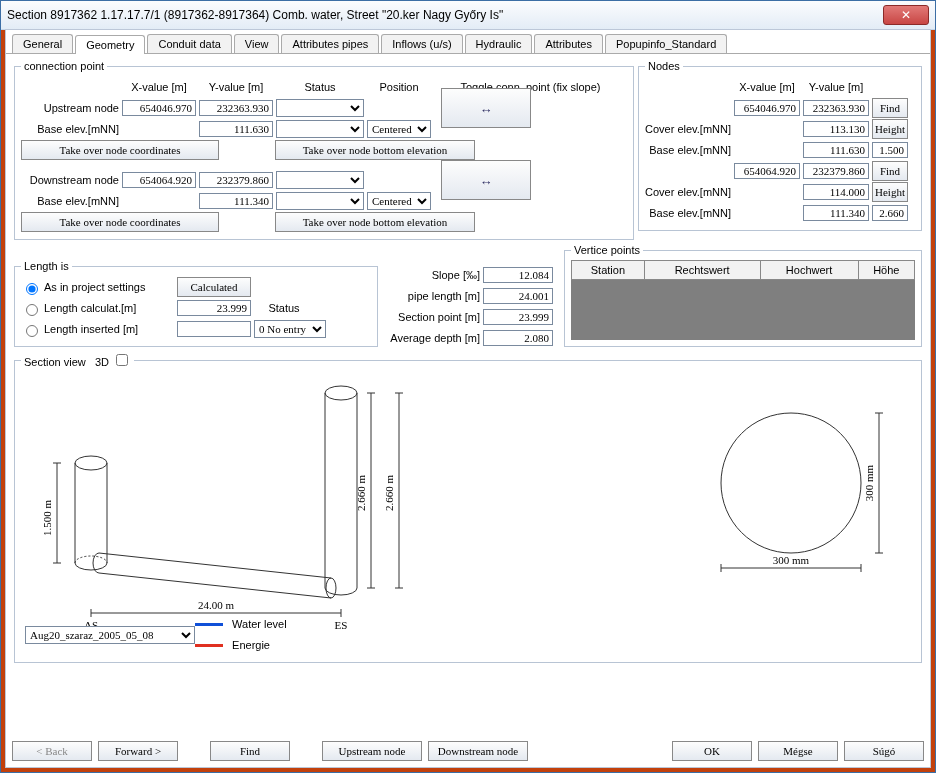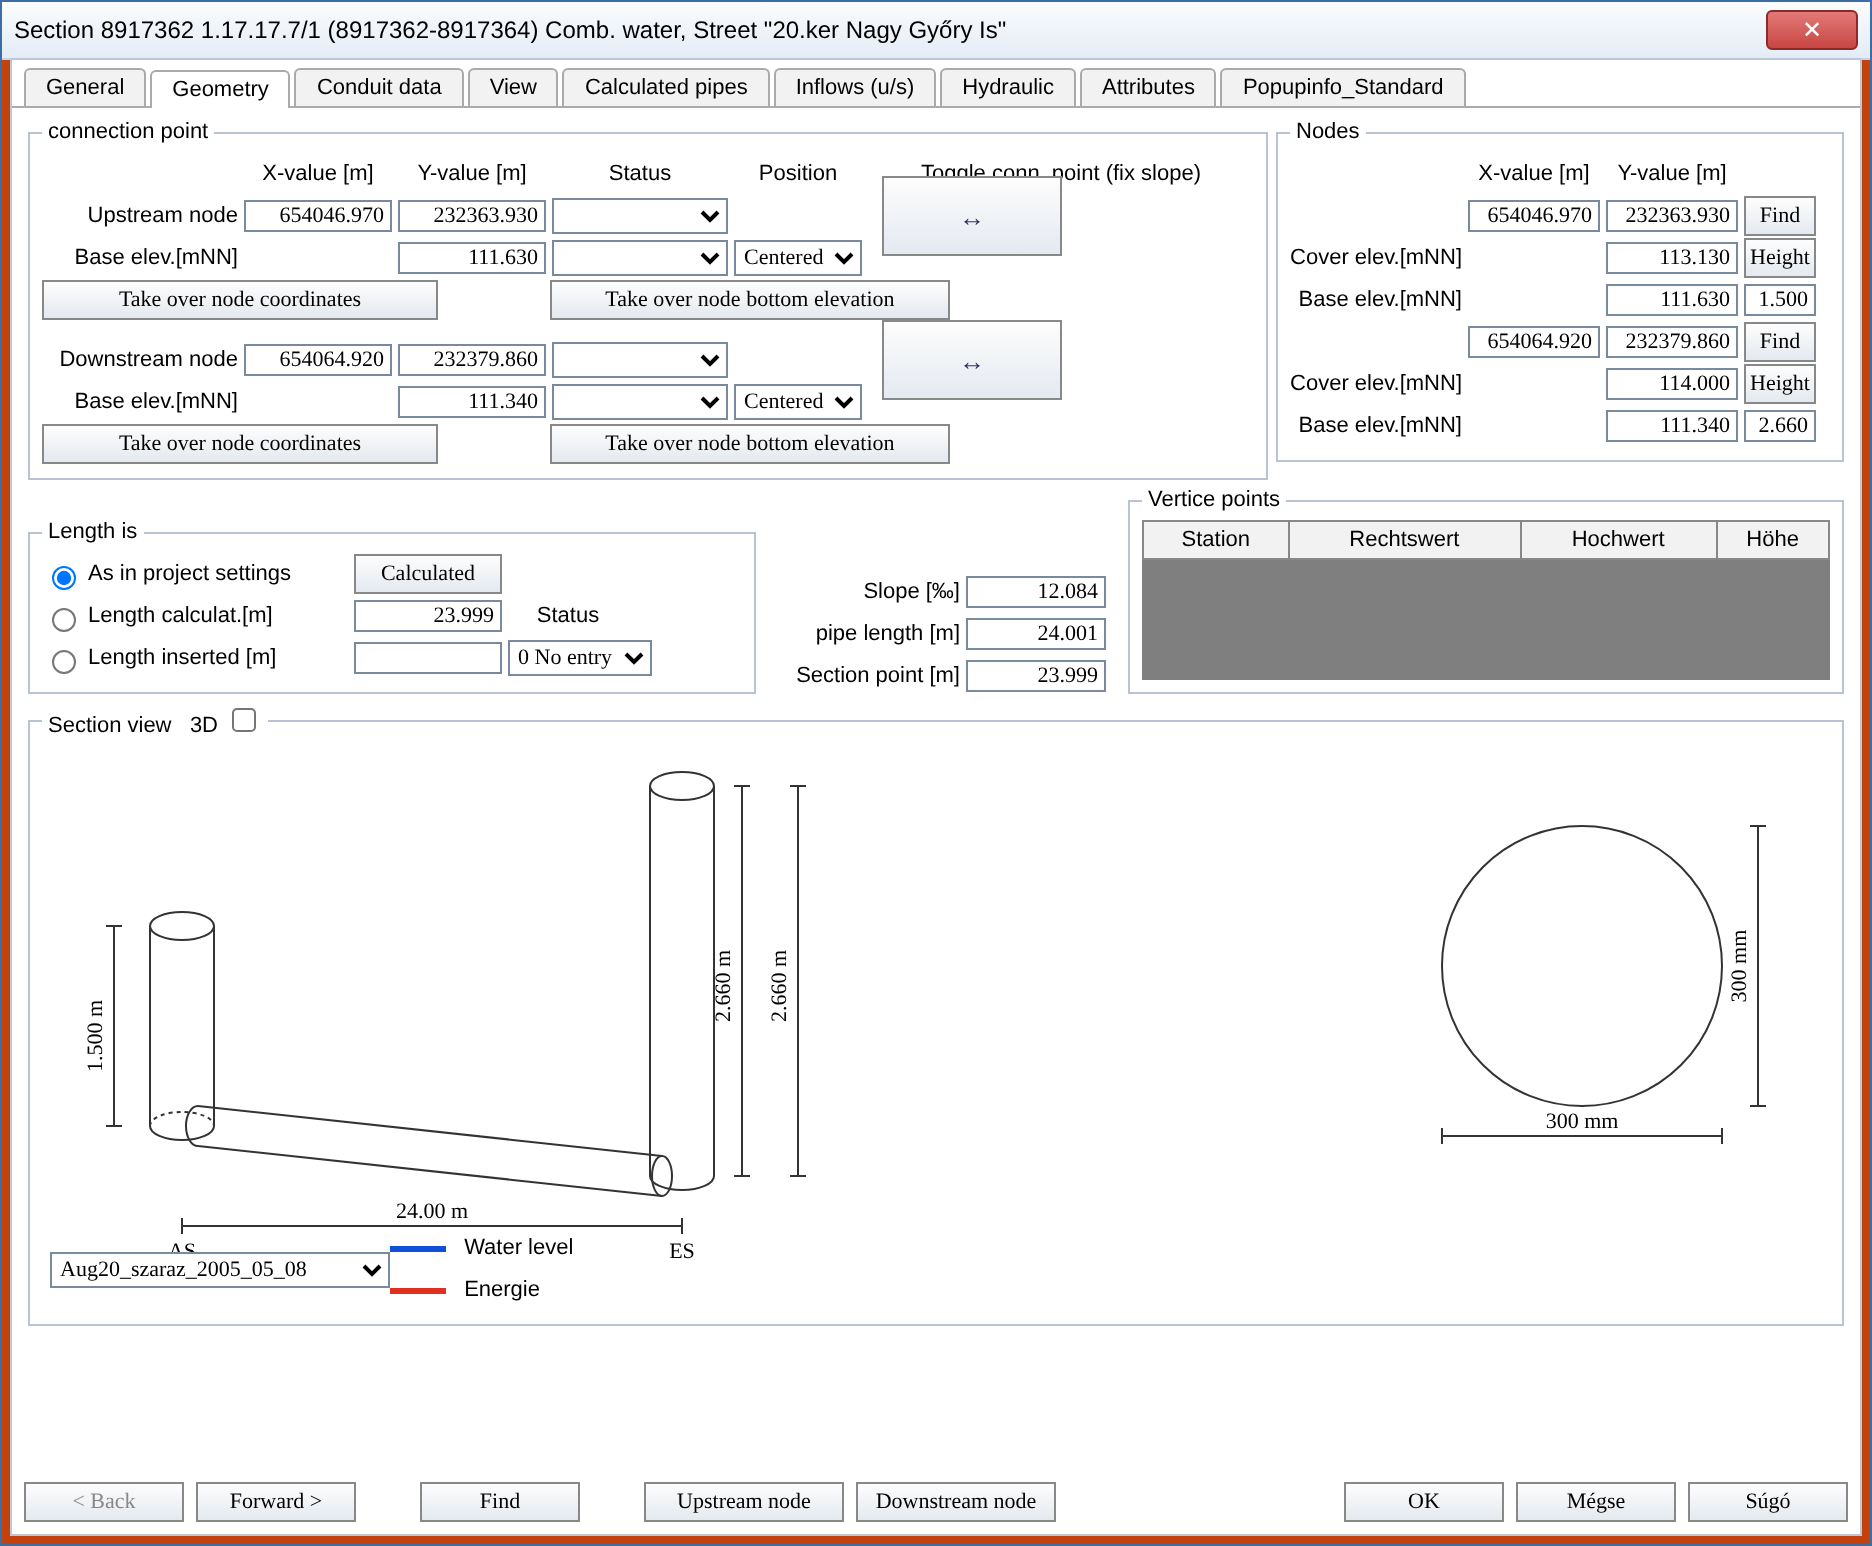--- a/index.html
+++ b/index.html
@@ -50,21 +50,21 @@
       <span>✕</span>
     </div>
   </div>
 
   <div class="client">
     <div class="tabs">
       <div class="tab">General</div>
       <div class="tab active">Geometry</div>
       <div class="tab">Conduit data</div>
       <div class="tab">View</div>
-      <div class="tab">Calculated pipes</div>
+      <div class="tab">Attributes pipes</div>
       <div class="tab">Inflows (u/s)</div>
       <div class="tab">Hydraulic</div>
       <div class="tab">Attributes</div>
       <div class="tab">Popupinfo_Standard</div>
     </div>
 
     <div class="body">
 
       <div class="toprow">
         <fieldset class="cp-box">
@@ -195,20 +195,24 @@
               <div class="lbl" style="width:100px">Slope [‰]</div>
               <input type="text" style="width: 70px;" value="12.084">
             </div>
           <div class="row">
               <div class="lbl" style="width:100px">pipe length [m]</div>
               <input type="text" style="width: 70px;" value="24.001">
             </div>
           <div class="row">
               <div class="lbl" style="width:100px">Section point [m]</div>
               <input type="text" style="width: 70px;" value="23.999">
+            </div>
+          <div class="row">
+              <div class="lbl" style="width:100px">Average depth [m]</div>
+              <input type="text" style="width: 70px;" value="2.080">
             </div>
         </div>
 
         <fieldset class="vert-box">
           <legend>Vertice points</legend>
           <table class="vp">
             <tbody>
                 <tr>
               <th>Station</th>
               <th>Rechtswert</th>

